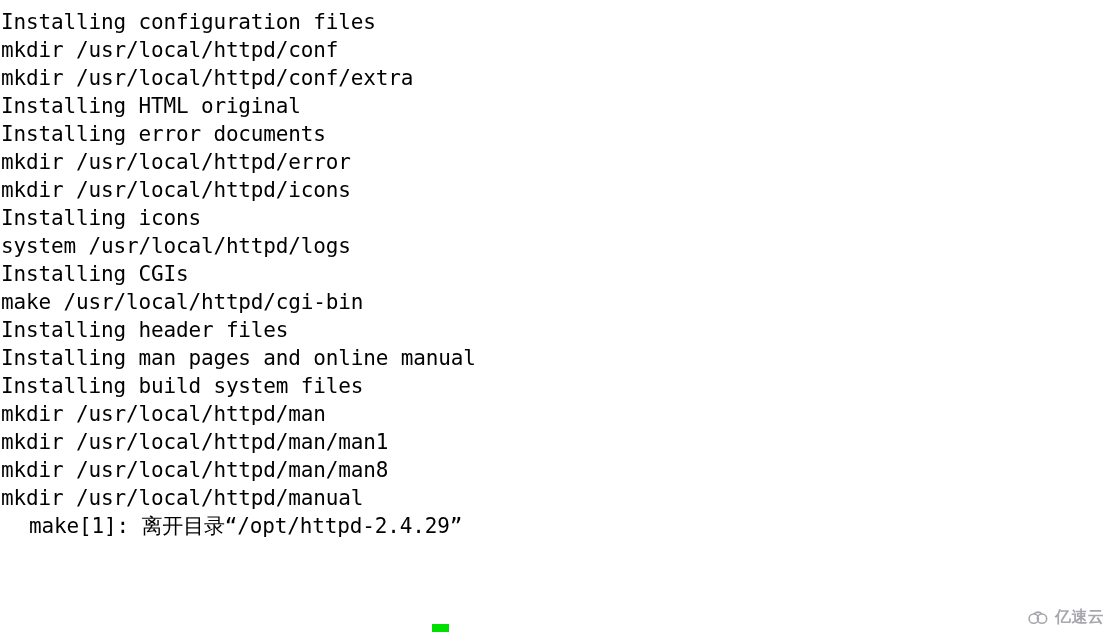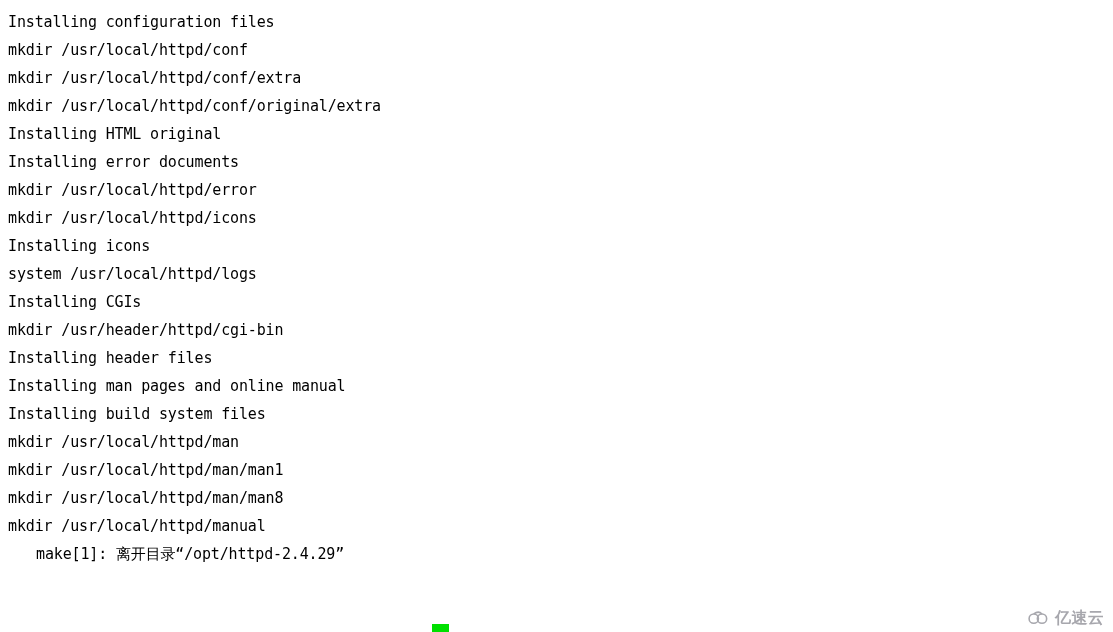--- a/index.html
+++ b/index.html
@@ -24,25 +24,25 @@
     position: absolute;
     left: 0px;
     top: 8px;
     width: 1113px;
   }
   .line {
     display: block;
     height: 28px;
     line-height: 28px;
     font-family: "DejaVu Sans Mono", "Liberation Mono", monospace;
-    font-size: 15px;
+    font-size: 21px;
     letter-spacing: -0.15px;
     color: #000000;
     white-space: pre;
-    padding-left: 8px;
+    padding-left: 1px;
   }
   .line.cjk {
     font-family: "DejaVu Sans Mono", "Liberation Mono", monospace;
     margin-left: 28px;
   }
   #cursor-block {
     position: absolute;
     left: 432px;
     top: 624px;
     width: 17px;
@@ -59,46 +59,45 @@
     opacity: 0.88;
     user-select: none;
   }
   #watermark .wm-icon {
     display: block;
     width: 24px;
     height: 17px;
     color: #9b9ba2;
   }
   #watermark .wm-text {
-    font-family: Liberation Serif, serif;
+    font-family: Liberation Mono, monospace;
     font-size: 16px;
     font-weight: 700;
     color: #9b9ba2;
     letter-spacing: 0.3px;
     line-height: 1;
   }
 </style>
 </head>
 <body>
 
 <div id="terminal">
 
   <div id="output">
       <span class="line">Installing configuration files</span>
       <span class="line">mkdir /usr/local/httpd/conf</span>
       <span class="line">mkdir /usr/local/httpd/conf/extra</span>
-      <span class="line">mkdir /usr/local/httpd/conf/original/extra</span>
       <span class="line">Installing HTML original</span>
       <span class="line">Installing error documents</span>
       <span class="line">mkdir /usr/local/httpd/error</span>
       <span class="line">mkdir /usr/local/httpd/icons</span>
       <span class="line">Installing icons</span>
       <span class="line">system /usr/local/httpd/logs</span>
       <span class="line">Installing CGIs</span>
-      <span class="line">mkdir /usr/header/httpd/cgi-bin</span>
+      <span class="line">make /usr/local/httpd/cgi-bin</span>
       <span class="line">Installing header files</span>
       <span class="line">Installing man pages and online manual</span>
       <span class="line">Installing build system files</span>
       <span class="line">mkdir /usr/local/httpd/man</span>
       <span class="line">mkdir /usr/local/httpd/man/man1</span>
       <span class="line">mkdir /usr/local/httpd/man/man8</span>
       <span class="line">mkdir /usr/local/httpd/manual</span>
       <span class="line cjk">make[1]: 离开目录“/opt/httpd-2.4.29”</span>
     </div>
 

